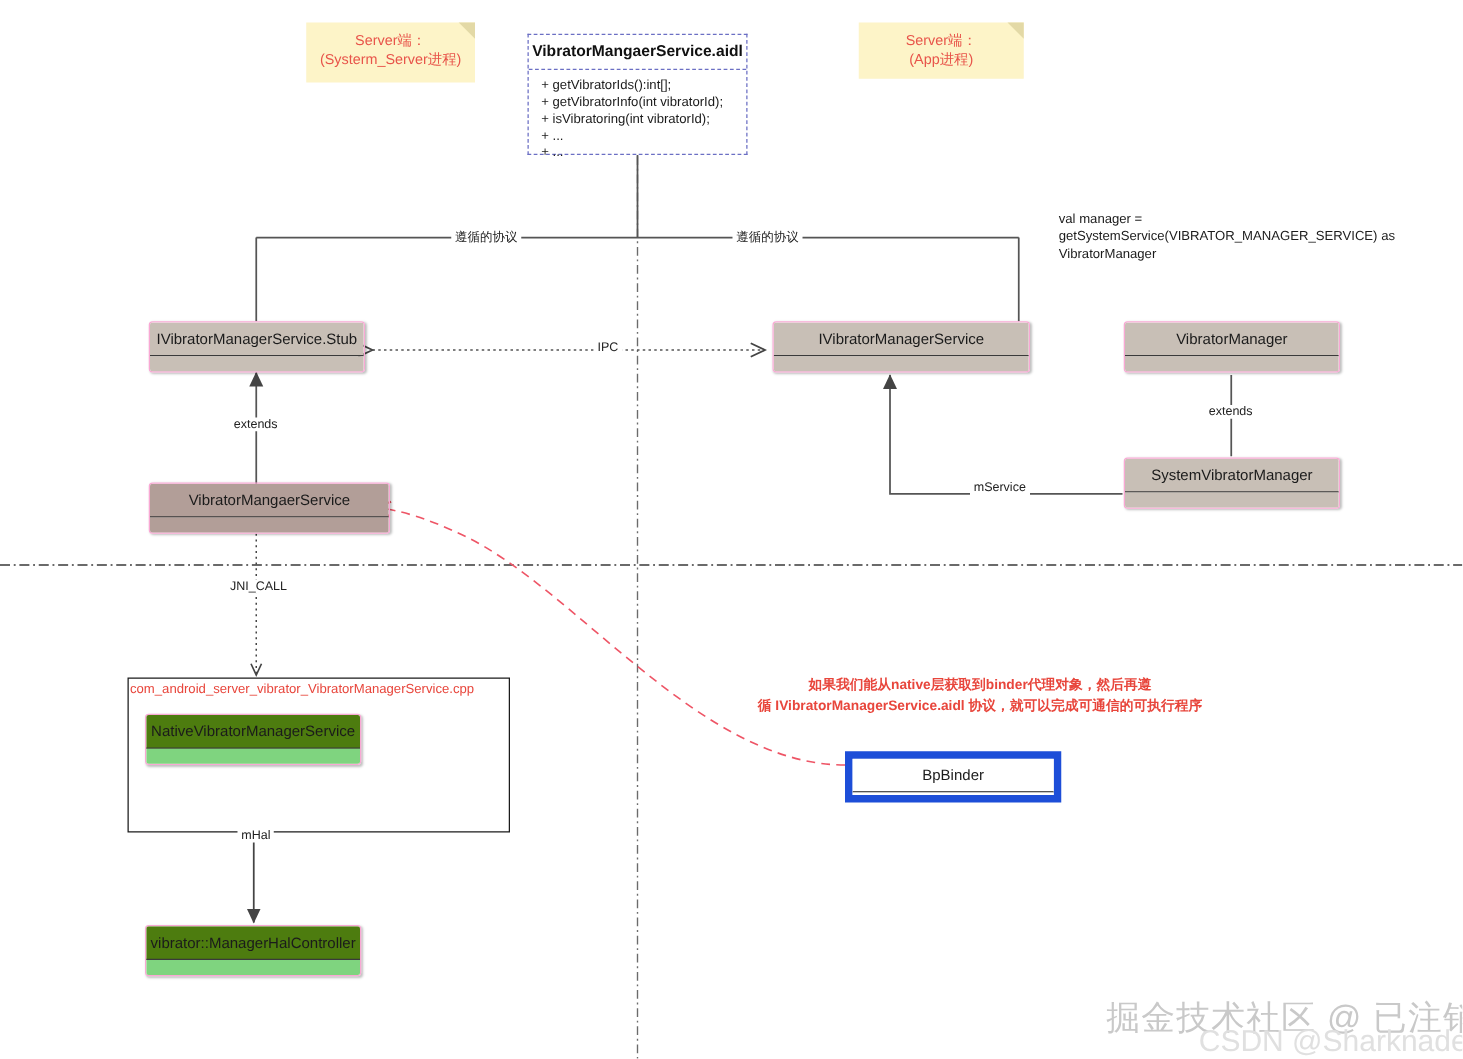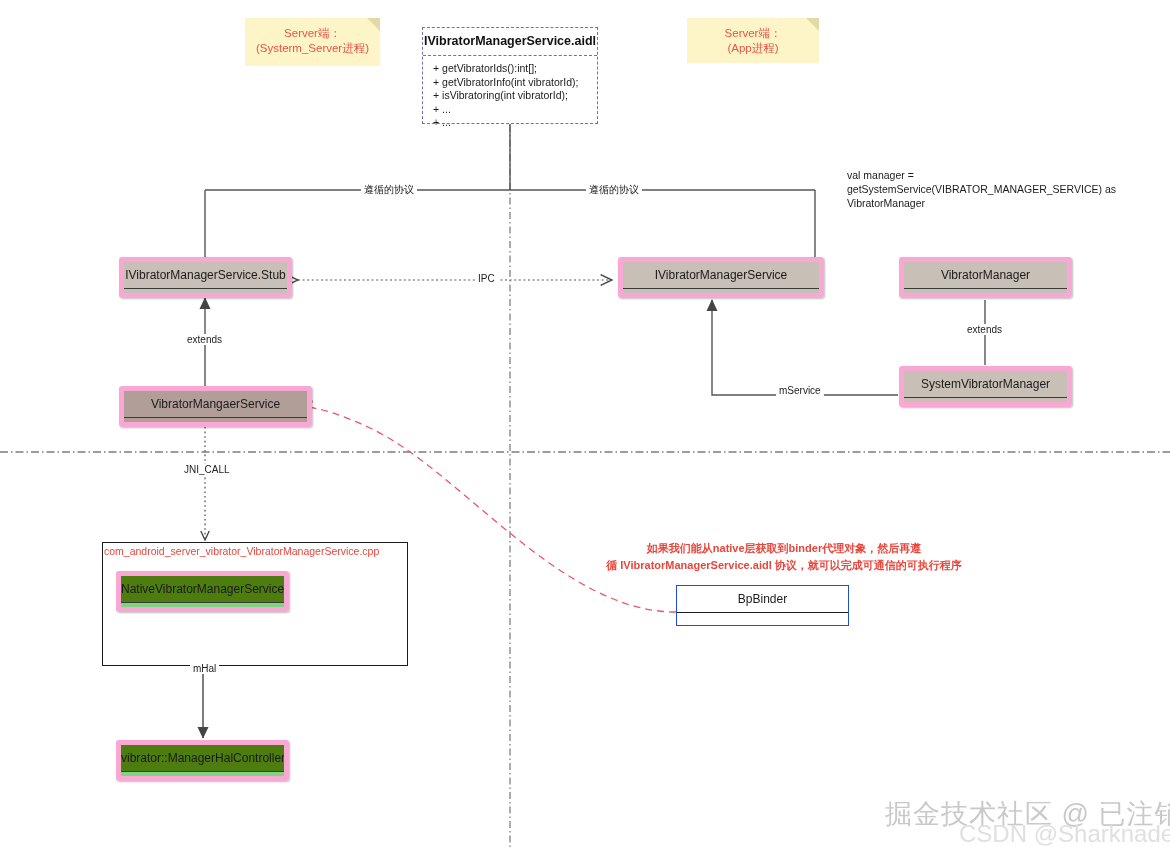--- a/index.html
+++ b/index.html
@@ -46,21 +46,21 @@
     height: 0;
     border-left: 13px solid transparent;
     border-top: 13px solid #e3d9a6;
   }
   .note-line { display: block; }
 
   
   .clsbox {
     position: absolute;
     box-sizing: border-box;
-    border: 5px solid #f9a8d4;
+    border: 1px solid #f9a8d4;
     border-radius: 3px;
     box-shadow: 1px 1px 2px rgba(0,0,0,0.25);
     overflow: hidden;
   }
   .clsbox .hdr {
     box-sizing: border-box;
     height: 27px;
     line-height: 26px;
     text-align: center;
     font-size: 12px;
@@ -71,21 +71,21 @@
   .clsbox .body {
     box-sizing: border-box;
     height: 100%;
   }
   .clsbox.taupe .hdr { background: #c8bfb6; }
   .clsbox.taupe .body { background: #c8bfb6; }
   .clsbox.mauve .hdr { background: #b29e98; }
   .clsbox.mauve .body { background: #b29e98; }
   .clsbox.green .hdr { background: #4d7c0f; }
   .clsbox.green .body { background: #7fd47f; }
-  .clsbox.white { border: 1px solid #1d4ed8; box-shadow: none; border-radius: 0; }
+  .clsbox.white { border: 6px solid #1d4ed8; box-shadow: none; border-radius: 0; margin-top: 16px; }
   .clsbox.white .hdr { background: #ffffff; border-bottom: 1px solid #1b1b1b; }
   .clsbox.white .body { background: #ffffff; }
 
   
   #aidl-box {
     position: absolute;
     box-sizing: border-box;
     border: 1.5px dashed #6b6fc4;
     background: #ffffff;
   }
@@ -218,21 +218,21 @@
     <span class="note-line">(Systerm_Server进程)</span>
   </div>
 
   <div class="note" style="left:687px; top:18px; width:132px; height:45px;">
     <span class="fold"></span>
     <span class="note-line">Server端：</span>
     <span class="note-line">(App进程)</span>
   </div>
 
   <div id="aidl-box" style="left:422px; top:27px; width:176px; height:97px;">
-    <div class="aidl-hdr">IVibratorManagerService.aidl</div>
+    <div class="aidl-hdr">VibratorMangaerService.aidl</div>
     <div class="aidl-body">
       <div class="m">+ getVibratorIds():int[];</div>
       <div class="m">+ getVibratorInfo(int vibratorId);</div>
       <div class="m">+ isVibratoring(int vibratorId);</div>
       <div class="m">+ ...</div>
       <div class="m">+ ...</div>
     </div>
   </div>
 
   <div class="clsbox taupe" style="left:119px; top:257px; width:173px; height:41px;">

